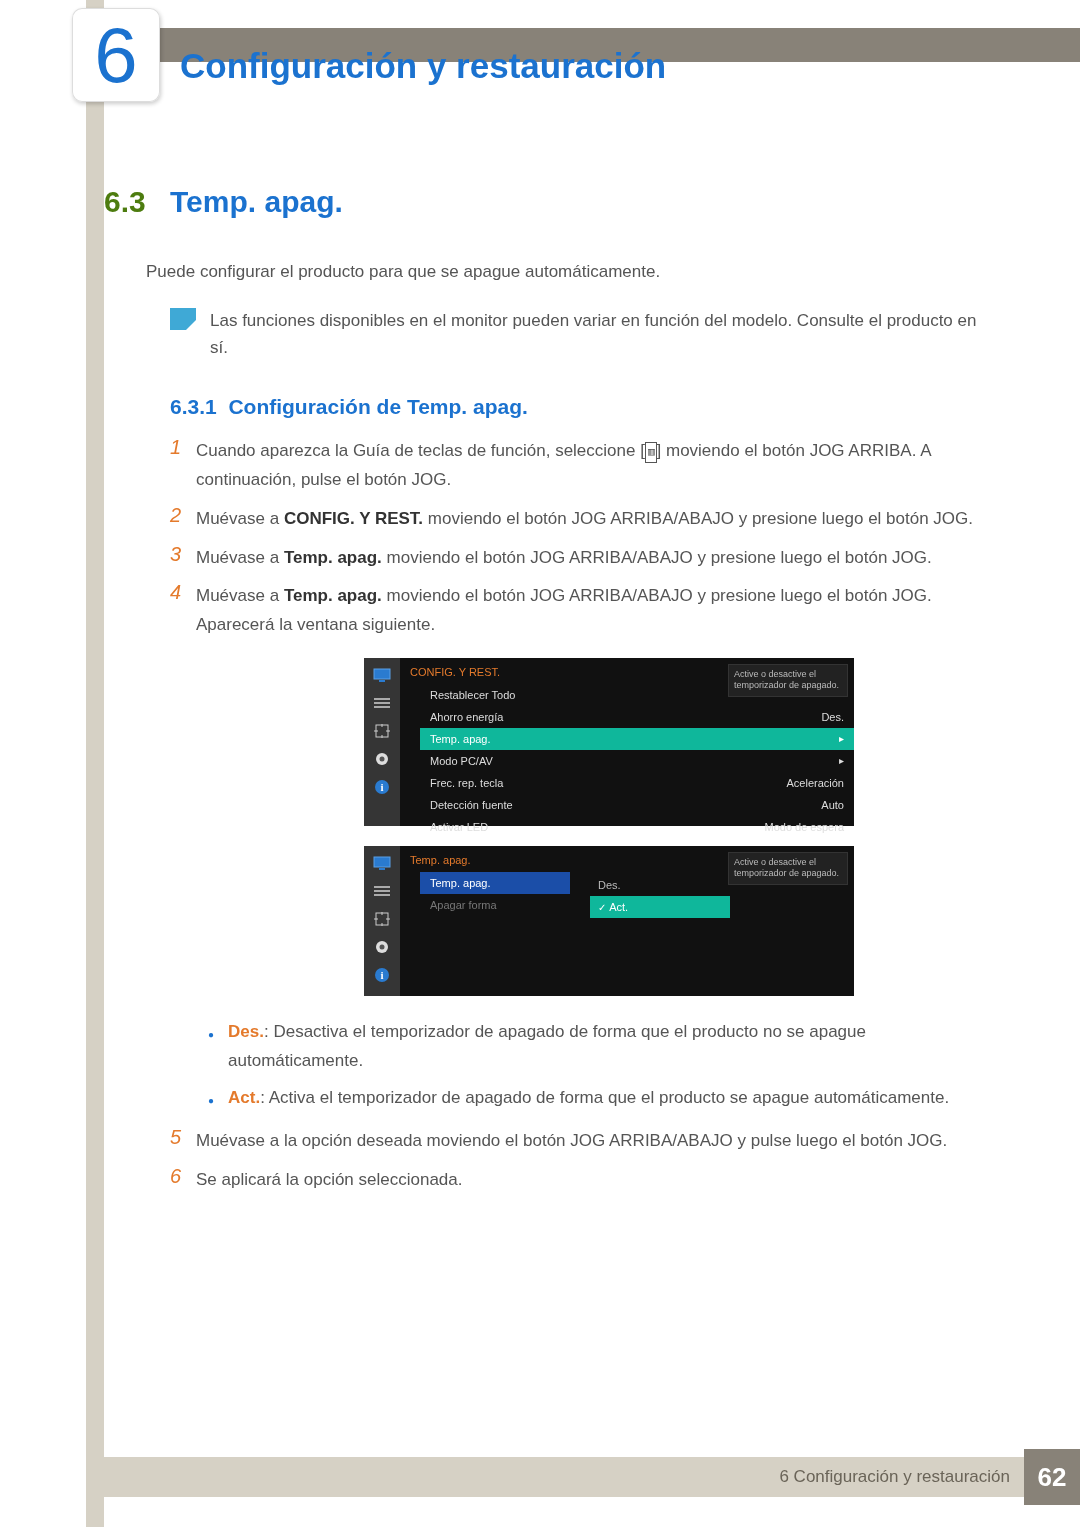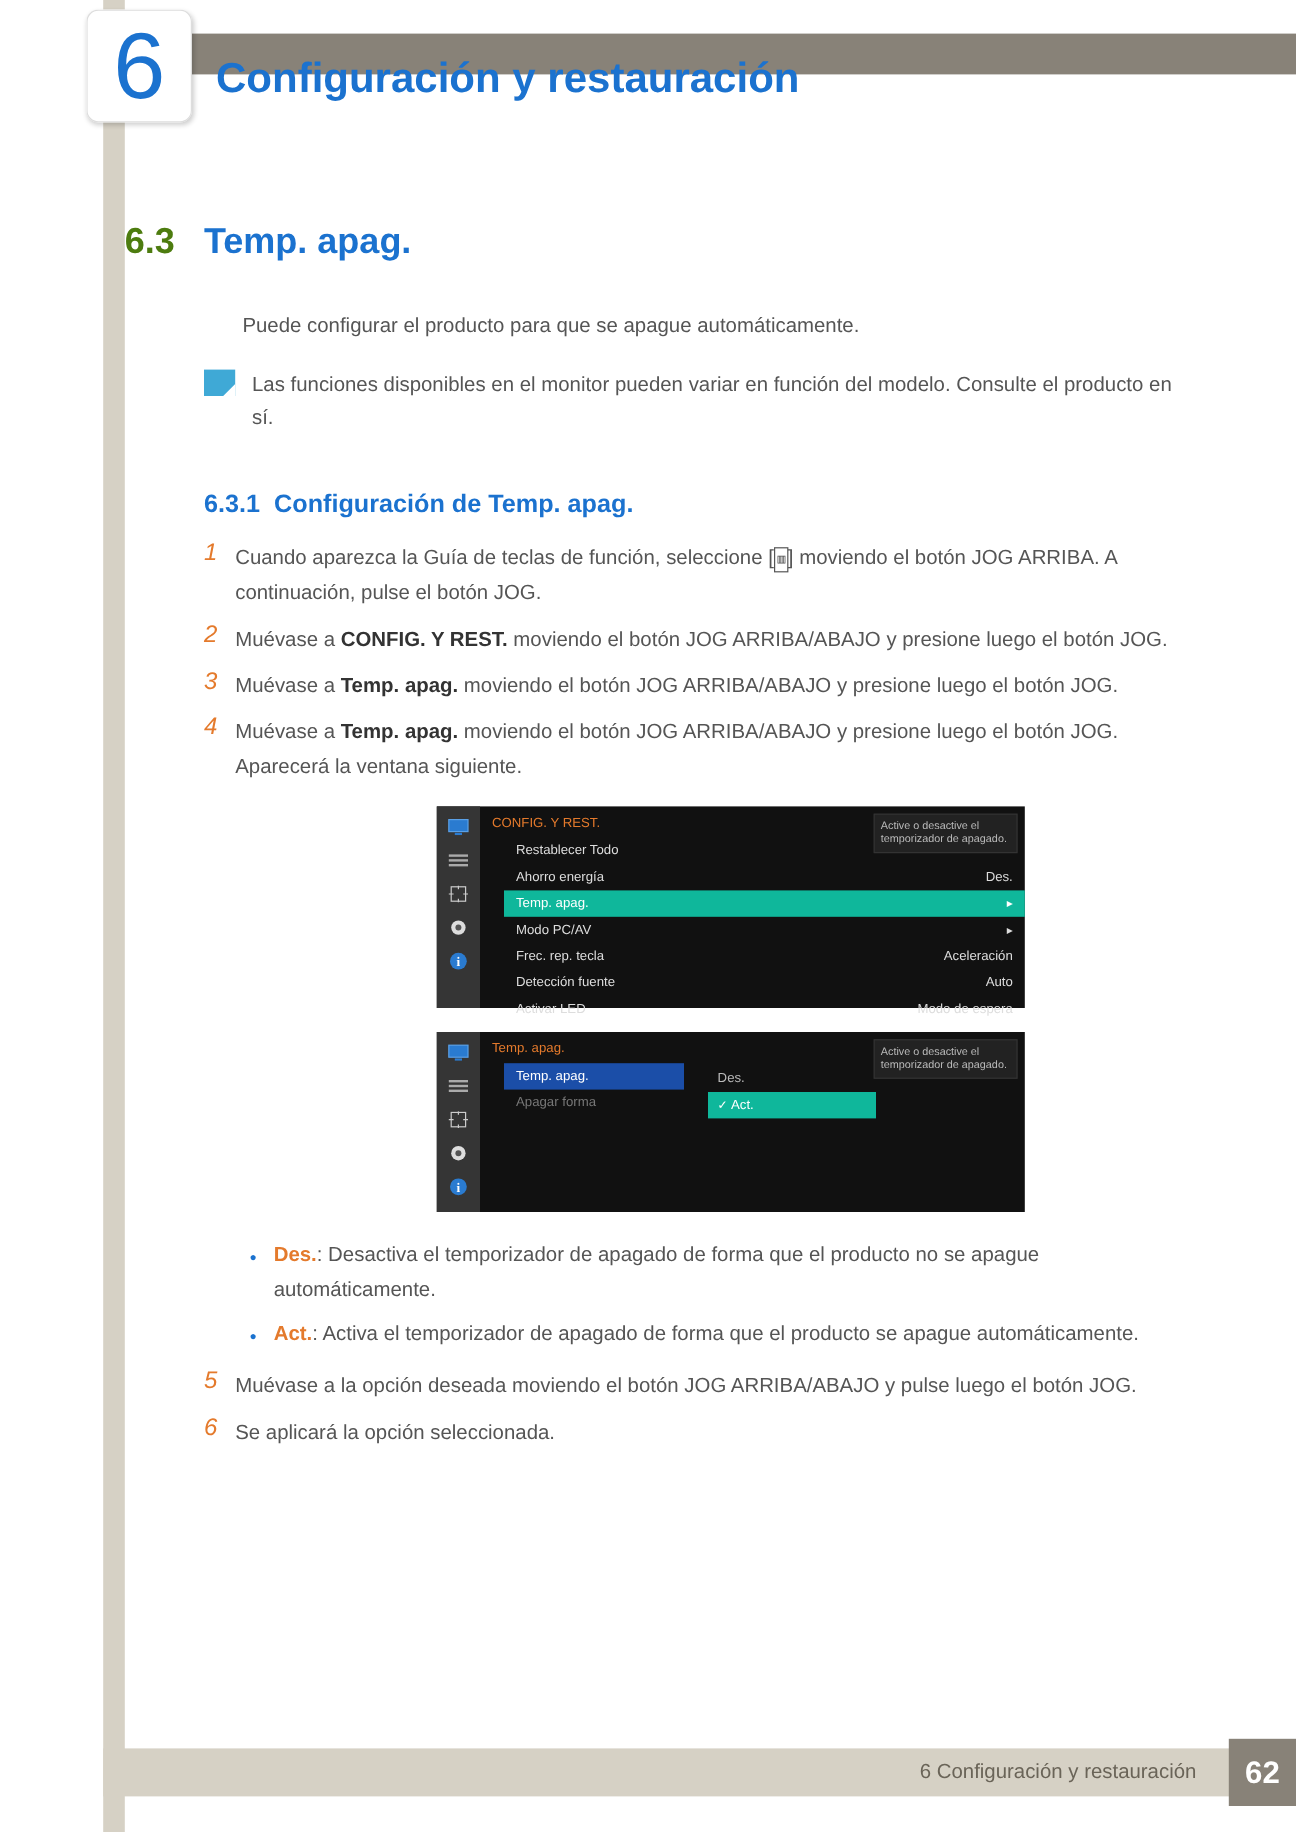--- a/index.html
+++ b/index.html
@@ -65,21 +65,21 @@
     font-size: 30px;
     font-weight: bold;
     width: 66px;
   }
   .sec-title {
     color: #1b72cf;
     font-size: 30px;
     font-weight: bold;
   }
   .para-plain {
-    margin-left: 98px;
+    margin-left: 42px;
     font-size: 17px;
     color: #555;
     line-height: 1.5;
     margin-bottom: 22px;
   }
   .note-row {
     display: flex;
     margin-left: 66px;
     margin-bottom: 24px;
   }
@@ -104,21 +104,21 @@
     font-size: 17px;
     color: #555;
     line-height: 1.6;
   }
   .subsec {
     margin-left: 66px;
     color: #1b72cf;
     font-size: 21px;
     font-weight: bold;
     margin-bottom: 18px;
-    margin-top: 48px;
+    margin-top: 34px;
   }
   .step {
     display: flex;
     margin-left: 66px;
     margin-bottom: 10px;
   }
   .step-num {
     color: #e47a2c;
     font-style: italic;
     font-size: 20px;
@@ -181,21 +181,21 @@
   .osd-opt-col { position:absolute; left:190px; top:28px; width:140px;}
   .opt-row { padding:5px 8px; font-size:11px; color:#bbb;}
   .opt-row.sel { background:#0fb79b; color:#fff;}
   .opt-row.sel::before { content:"✓ "; font-size:10px;}
   .bullet-list { margin-left: 104px; margin-top: 22px; margin-bottom: 14px;}
   .bullet-item { display:flex; font-size:17px; color:#555; line-height:1.7; margin-bottom:8px;}
   .bullet-dot { color:#1b72cf; margin-right:14px; font-size:10px; margin-top:8px;}
   .bullet-item .lead { color:#e47a2c; font-weight:bold;}
   .footer {
     position:absolute; left:86px; bottom:30px; right:0; height:40px;
-    background:#d6d1c5; display:flex; align-items:center; justify-content:flex-end;gap:13px;
+    background:#d6d1c5; display:flex; align-items:center; justify-content:flex-end;
   }
   .footer-text { color:#6a6458; font-size:17px; margin-right:0;}
   .footer-page { background:#888278; color:#fff; font-size:26px; font-weight:bold;
     width:56px; height:56px; display:flex; align-items:center; justify-content:center; margin-left:14px;}
 </style>
 </head>
 <body>
 
 <div class="left-margin"></div>
 <div class="top-strip"></div>

